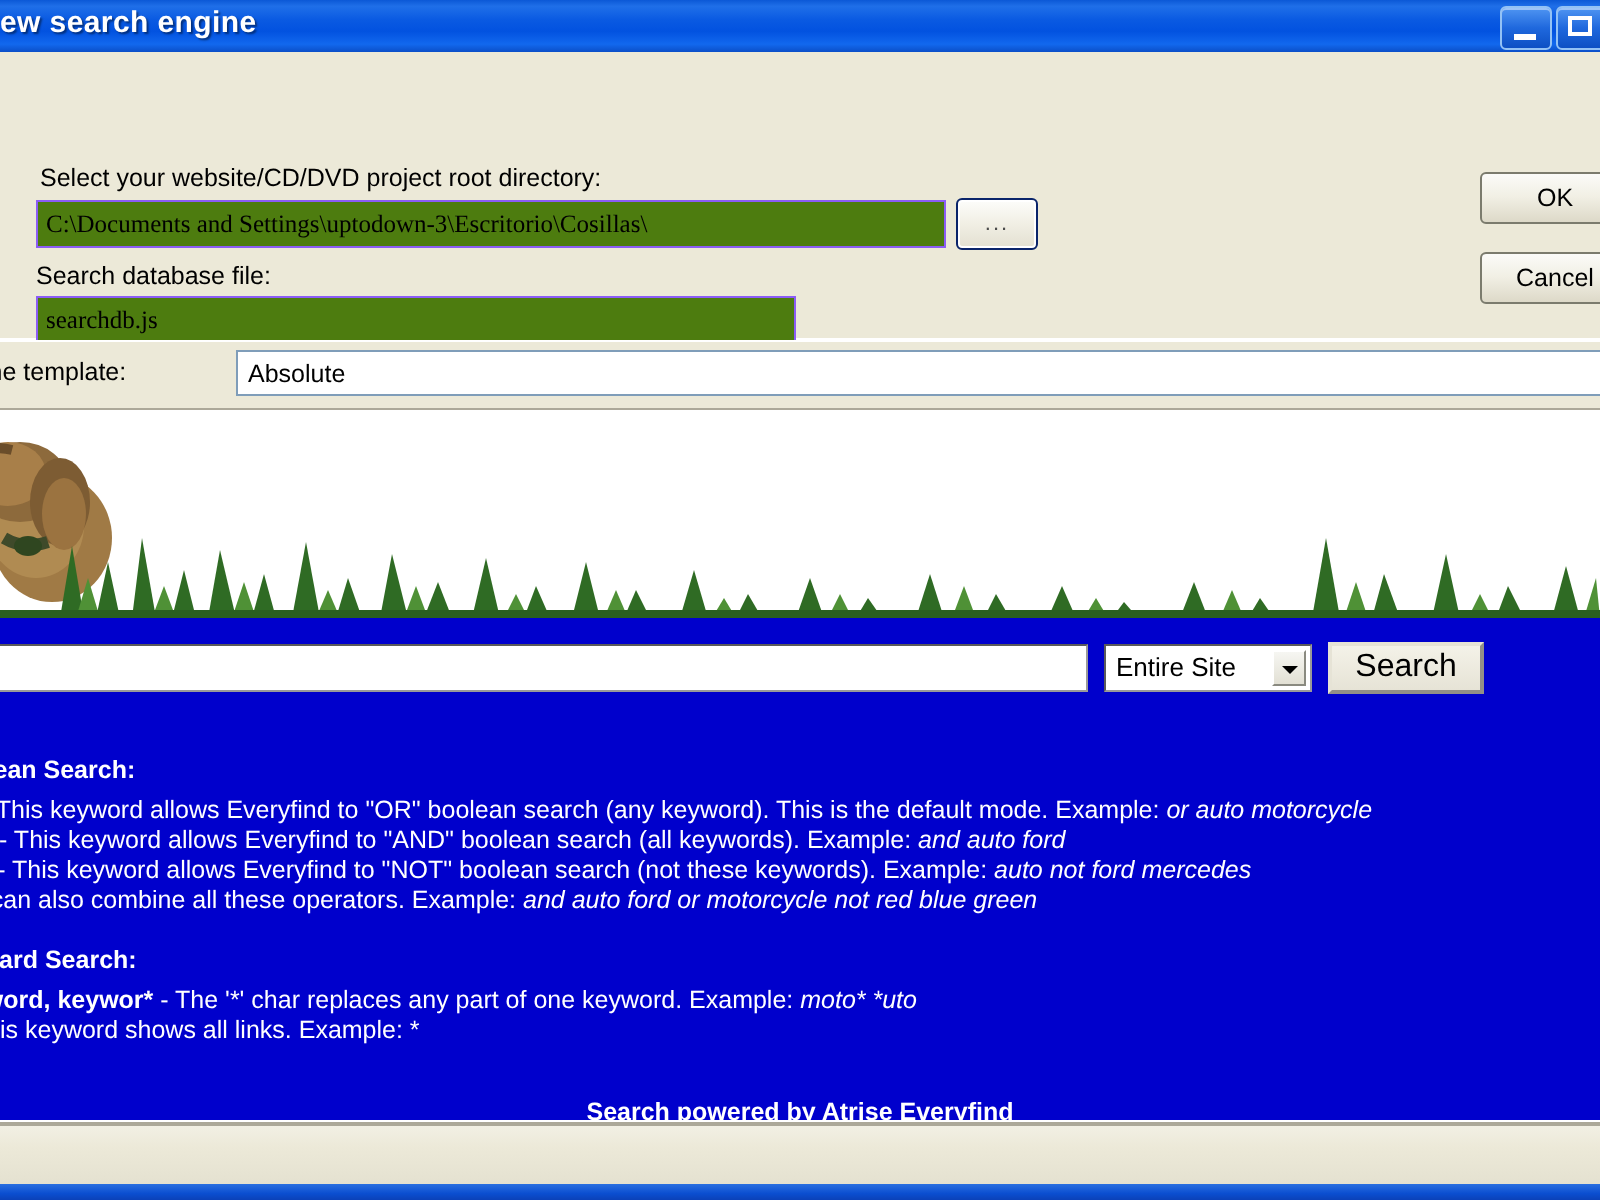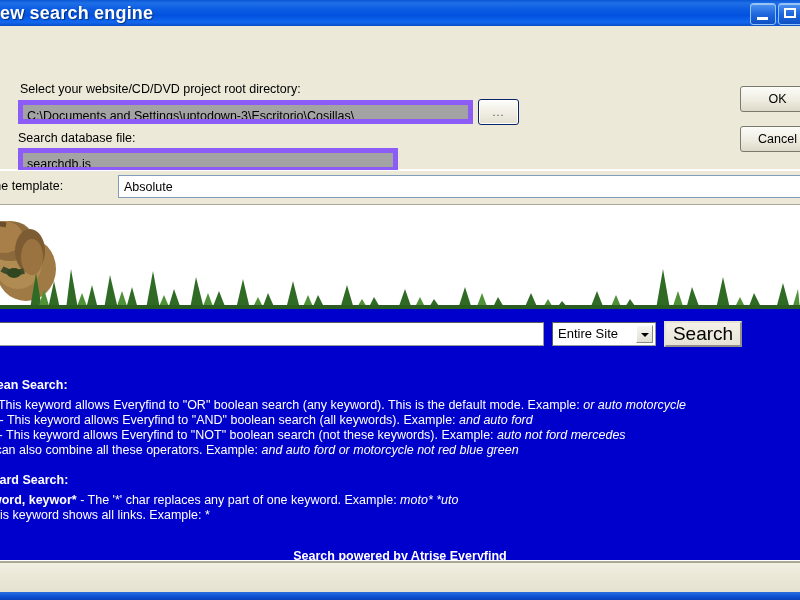--- a/index.html
+++ b/index.html
@@ -24,21 +24,21 @@
     width: 800px; height: 26px;
     background: linear-gradient(to bottom,
         #0b58d6 0%, #1f6fe8 12%, #0a5ae2 38%,
         #0252e0 60%, #1268ee 85%, #0b4fc8 100%);
     overflow: hidden;
   }
   .titlebar-text {
     position: absolute;
     left: 0; top: 3px;
     color: #ffffff;
-    font-size: 18px;
+    font-size: 15px;
     font-weight: bold;
     letter-spacing: 0.2px;
     text-shadow: 1px 1px 1px rgba(0,0,0,0.45);
     white-space: nowrap;
   }
   .winbtns {
     position: absolute;
     right: -4px; top: 3px;
     display: flex;
     gap: 2px;
@@ -74,30 +74,30 @@
     border-bottom: 1px solid #ffffff;
   }
   .field-label {
     position: absolute;
     color: #000000;
     font-size: 12.5px;
     white-space: nowrap;
   }
   .textbox {
     position: absolute;
-    background: #a3a3a3;
-    border: 5px solid #8b5cf6;
+    background: #4d7c0f;
+    border: 1px solid #8b5cf6;
     box-sizing: border-box;
     font-size: 12.5px;
     color: #000000;
     padding: 3px 4px;
     overflow: hidden;
     white-space: nowrap;
     line-height: 16px;
-    font-family: Liberation Sans, sans-serif;
+    font-family: Liberation Serif, serif;
   }
   #path-input   { left: 18px; top: 74px;  width: 455px; height: 24px; }
   #dbfile-input { left: 18px; top: 122px; width: 380px; height: 24px; }
   #path-label   { left: 20px; top: 56px; text-align: right; }
   #dbfile-label { left: 8px; top: 105px; margin-left: 10px; }
 
   .browse-btn {
     position: absolute;
     left: 478px; top: 73px;
     width: 41px; height: 26px;
@@ -240,21 +240,21 @@
     border-right: 4px solid transparent;
     border-top: 4px solid #000000;
   }
   #search-button {
     position: absolute;
     left: 664px; top: 12px;
     width: 78px; height: 26px;
     background: linear-gradient(to bottom, #f4f2e8 0%, #e6e3d6 100%);
     border: 2px outset #e6e3d6;
     box-sizing: border-box;
-    font-size: 19px;
+    font-size: 16px;
     color: #000000;
     text-align: center;
     line-height: 22px;
   }
 
   .help-block {
     position: absolute;
     left: 0; top: 153px;
     width: 800px; height: 202px;
     background: #0000cc;

